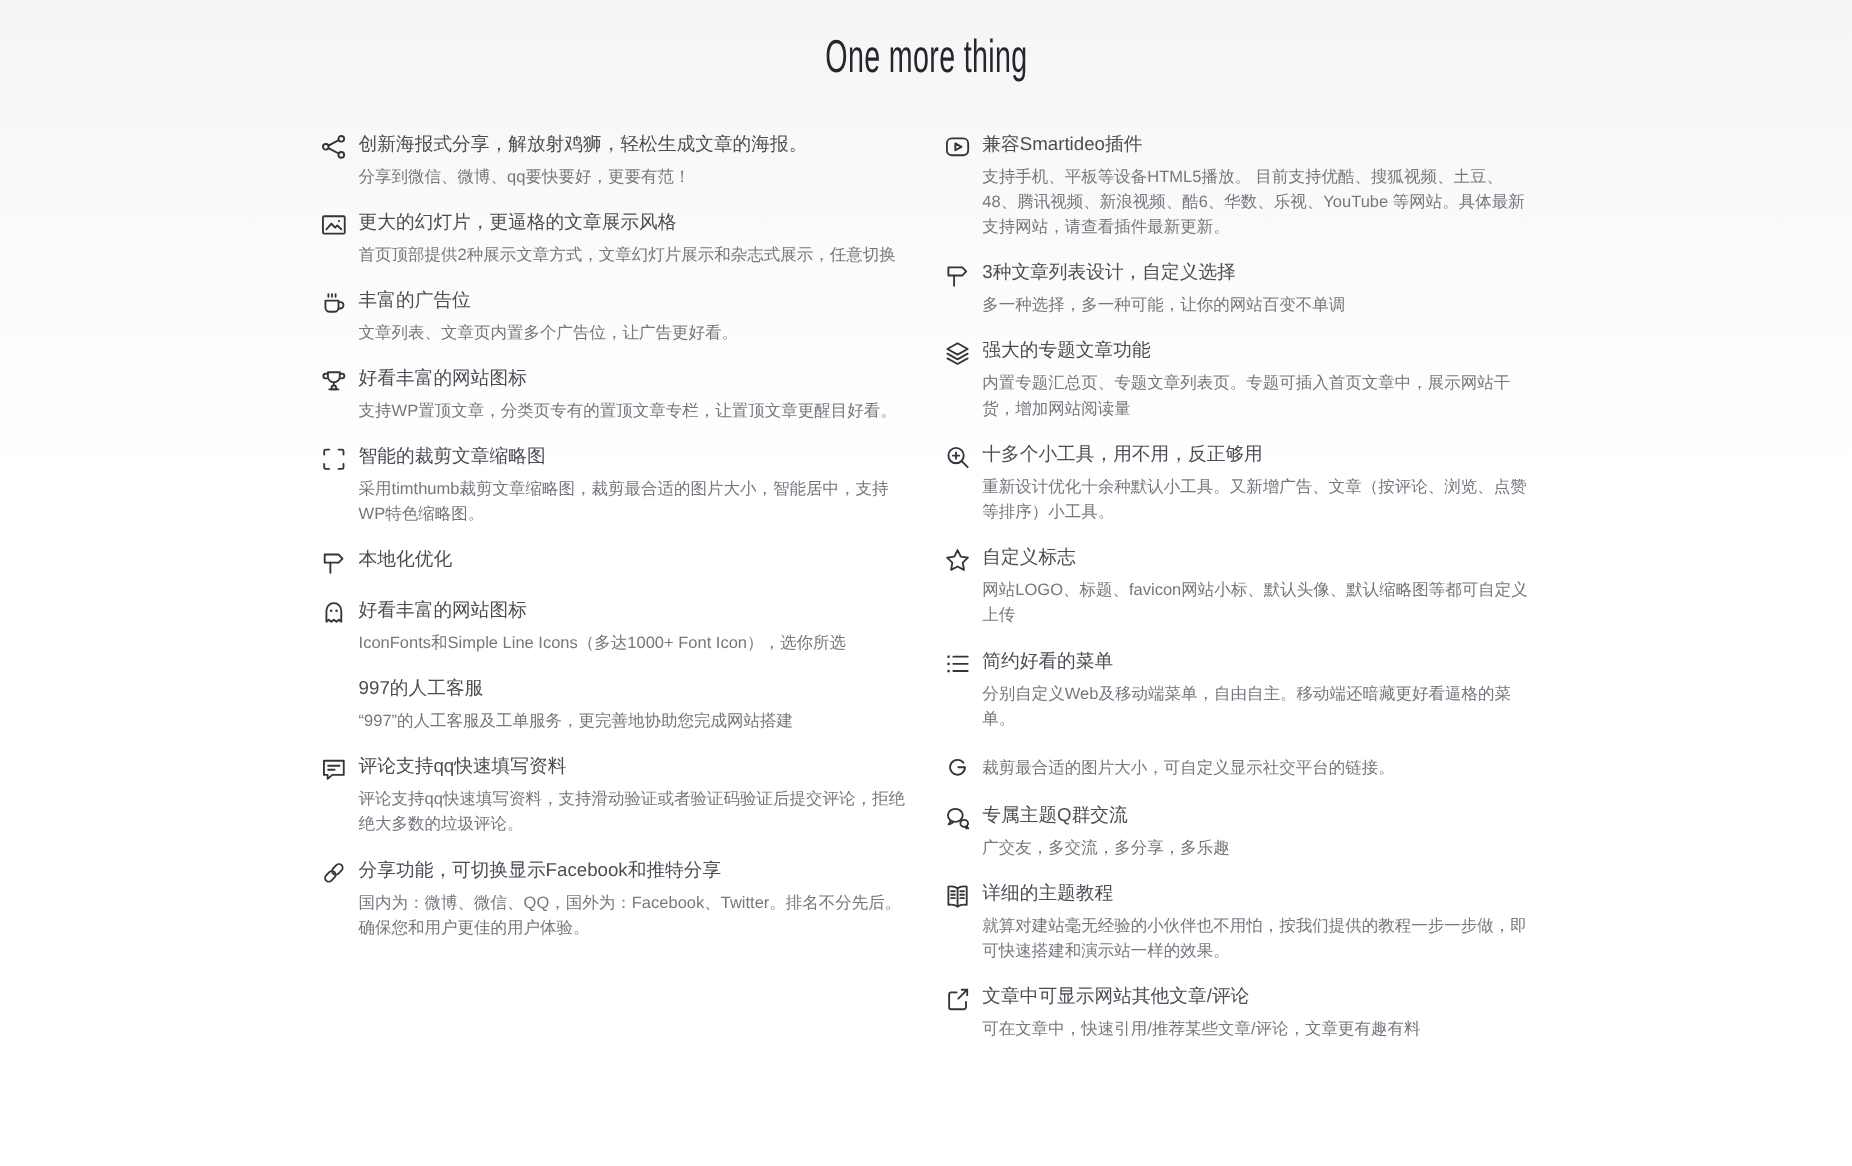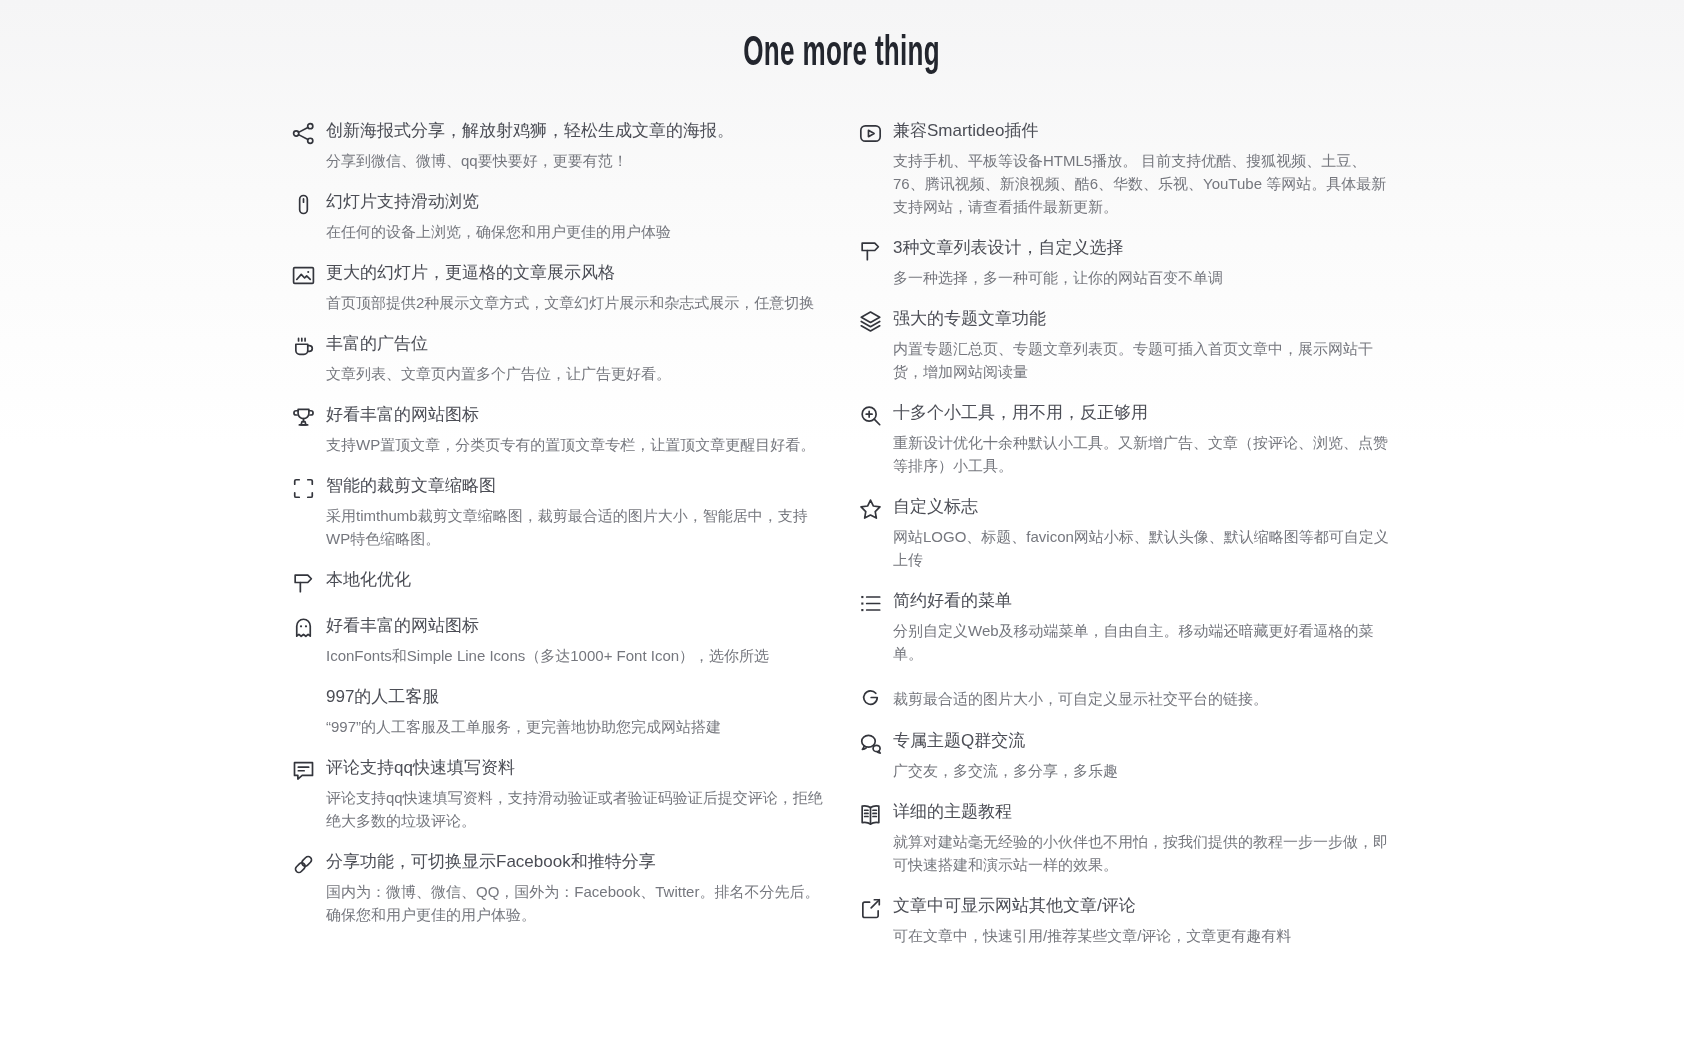--- a/index.html
+++ b/index.html
@@ -5,21 +5,21 @@
   html,body{margin:0;padding:0;}
   body{
     width:1684px;height:1060px;overflow:hidden;
     background:linear-gradient(180deg,#f5f5f6 0%,#fafafa 18%,#ffffff 42%,#ffffff 100%);
     font-family:"Liberation Sans","DejaVu Sans",sans-serif;
     -webkit-font-smoothing:antialiased;
   }
   .page{padding-top:26px;}
   .page-title{
     margin:0 0 42px;text-align:center;
-    font-size:42px;font-weight:700;color:#23262e;line-height:50px;
+    font-size:42px;font-weight:400;color:#23262e;line-height:50px;
   }
   .page-title .condensed{display:inline-block;transform:scaleX(.62);transform-origin:center;letter-spacing:.5px;}
   .features{
     width:1104px;margin:0 auto;
     display:grid;grid-template-columns:1fr 1fr;column-gap:30px;align-items:start;
   }
   .item{display:flex;margin-bottom:17px;}
   .icon-box{flex:0 0 36px;padding-top:2px;}
   .icon-box svg{width:27px;height:27px;display:block;}
   .icon-box svg *{stroke:#33353c;fill:none;stroke-width:1.5;stroke-linecap:round;stroke-linejoin:round;}
@@ -45,32 +45,20 @@
             </svg>
           </div>
           <div class="item-body">
             <div class="item-title">创新海报式分享，解放射鸡狮，轻松生成文章的海报。</div>
             <div class="item-desc">分享到微信、微博、qq要快要好，更要有范！</div>
           </div>
         </div>
         <div class="item">
           <div class="icon-box">
             <svg viewBox="0 0 24 24" aria-hidden="true">
-              <rect x="8.6" y="4" width="6.8" height="16" rx="3.4"></rect>
-              <path d="M12 7v3"></path>
-            </svg>
-          </div>
-          <div class="item-body">
-            <div class="item-title">幻灯片支持滑动浏览</div>
-            <div class="item-desc">在任何的设备上浏览，确保您和用户更佳的用户体验</div>
-          </div>
-        </div>
-        <div class="item">
-          <div class="icon-box">
-            <svg viewBox="0 0 24 24" aria-hidden="true">
               <rect x="3.2" y="5" width="17.6" height="14" rx="1"></rect>
               <path d="M6 15.5l4-4.5 3 3.2 1.8-1.8 3.2 3.1"></path>
               <circle class="fill" cx="16.2" cy="8.8" r="0.9"></circle>
             </svg>
           </div>
           <div class="item-body">
             <div class="item-title">更大的幻灯片，更逼格的文章展示风格</div>
             <div class="item-desc">首页顶部提供2种展示文章方式，文章幻灯片展示和杂志式展示，任意切换</div>
           </div>
         </div>
@@ -174,21 +162,21 @@
     <div class="col" id="col-right">
         <div class="item">
           <div class="icon-box">
             <svg viewBox="0 0 24 24" aria-hidden="true">
               <rect x="3.4" y="5.2" width="17.2" height="13.6" rx="4"></rect>
               <path d="M10.2 9.2l5 2.8-5 2.8z"></path>
             </svg>
           </div>
           <div class="item-body">
             <div class="item-title">兼容Smartideo插件</div>
-            <div class="item-desc">支持手机、平板等设备HTML5播放。 目前支持优酷、搜狐视频、土豆、76、腾讯视频、新浪视频、酷6、华数、乐视、YouTube 等网站。具体最新支持网站，请查看插件最新更新。</div>
+            <div class="item-desc">支持手机、平板等设备HTML5播放。 目前支持优酷、搜狐视频、土豆、48、腾讯视频、新浪视频、酷6、华数、乐视、YouTube 等网站。具体最新支持网站，请查看插件最新更新。</div>
           </div>
         </div>
         <div class="item">
           <div class="icon-box">
             <svg viewBox="0 0 24 24" aria-hidden="true">
               <path d="M4.6 5.4h11.2l3.2 3.3-3.2 3.3H4.6z"></path>
               <path d="M9.2 12v8.2"></path>
             </svg>
           </div>
           <div class="item-body">

